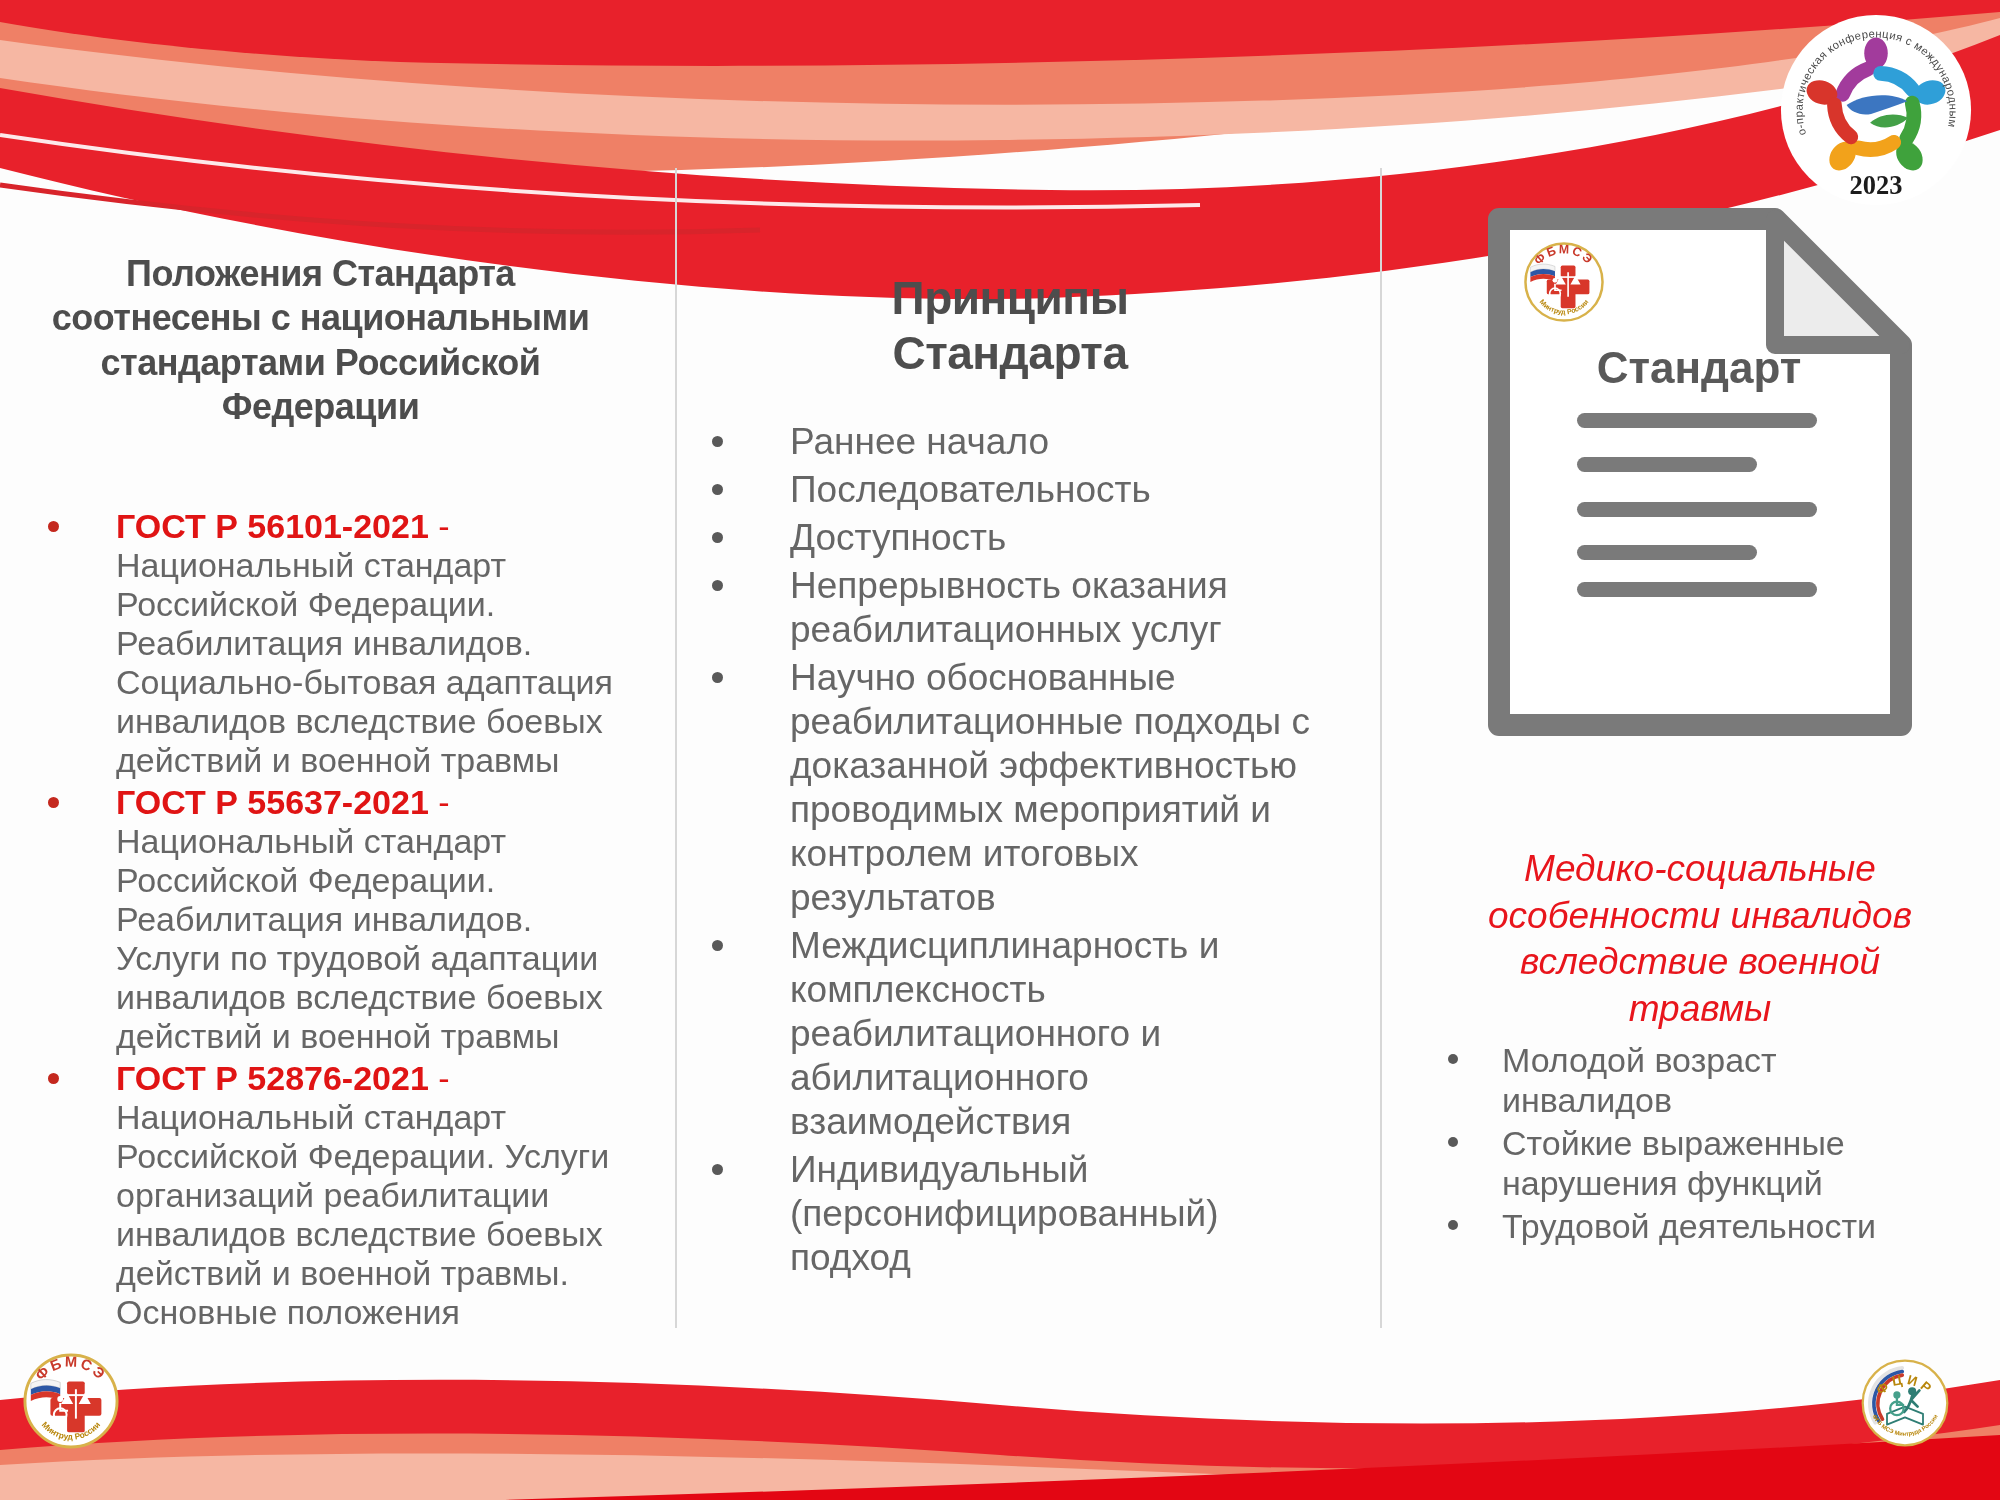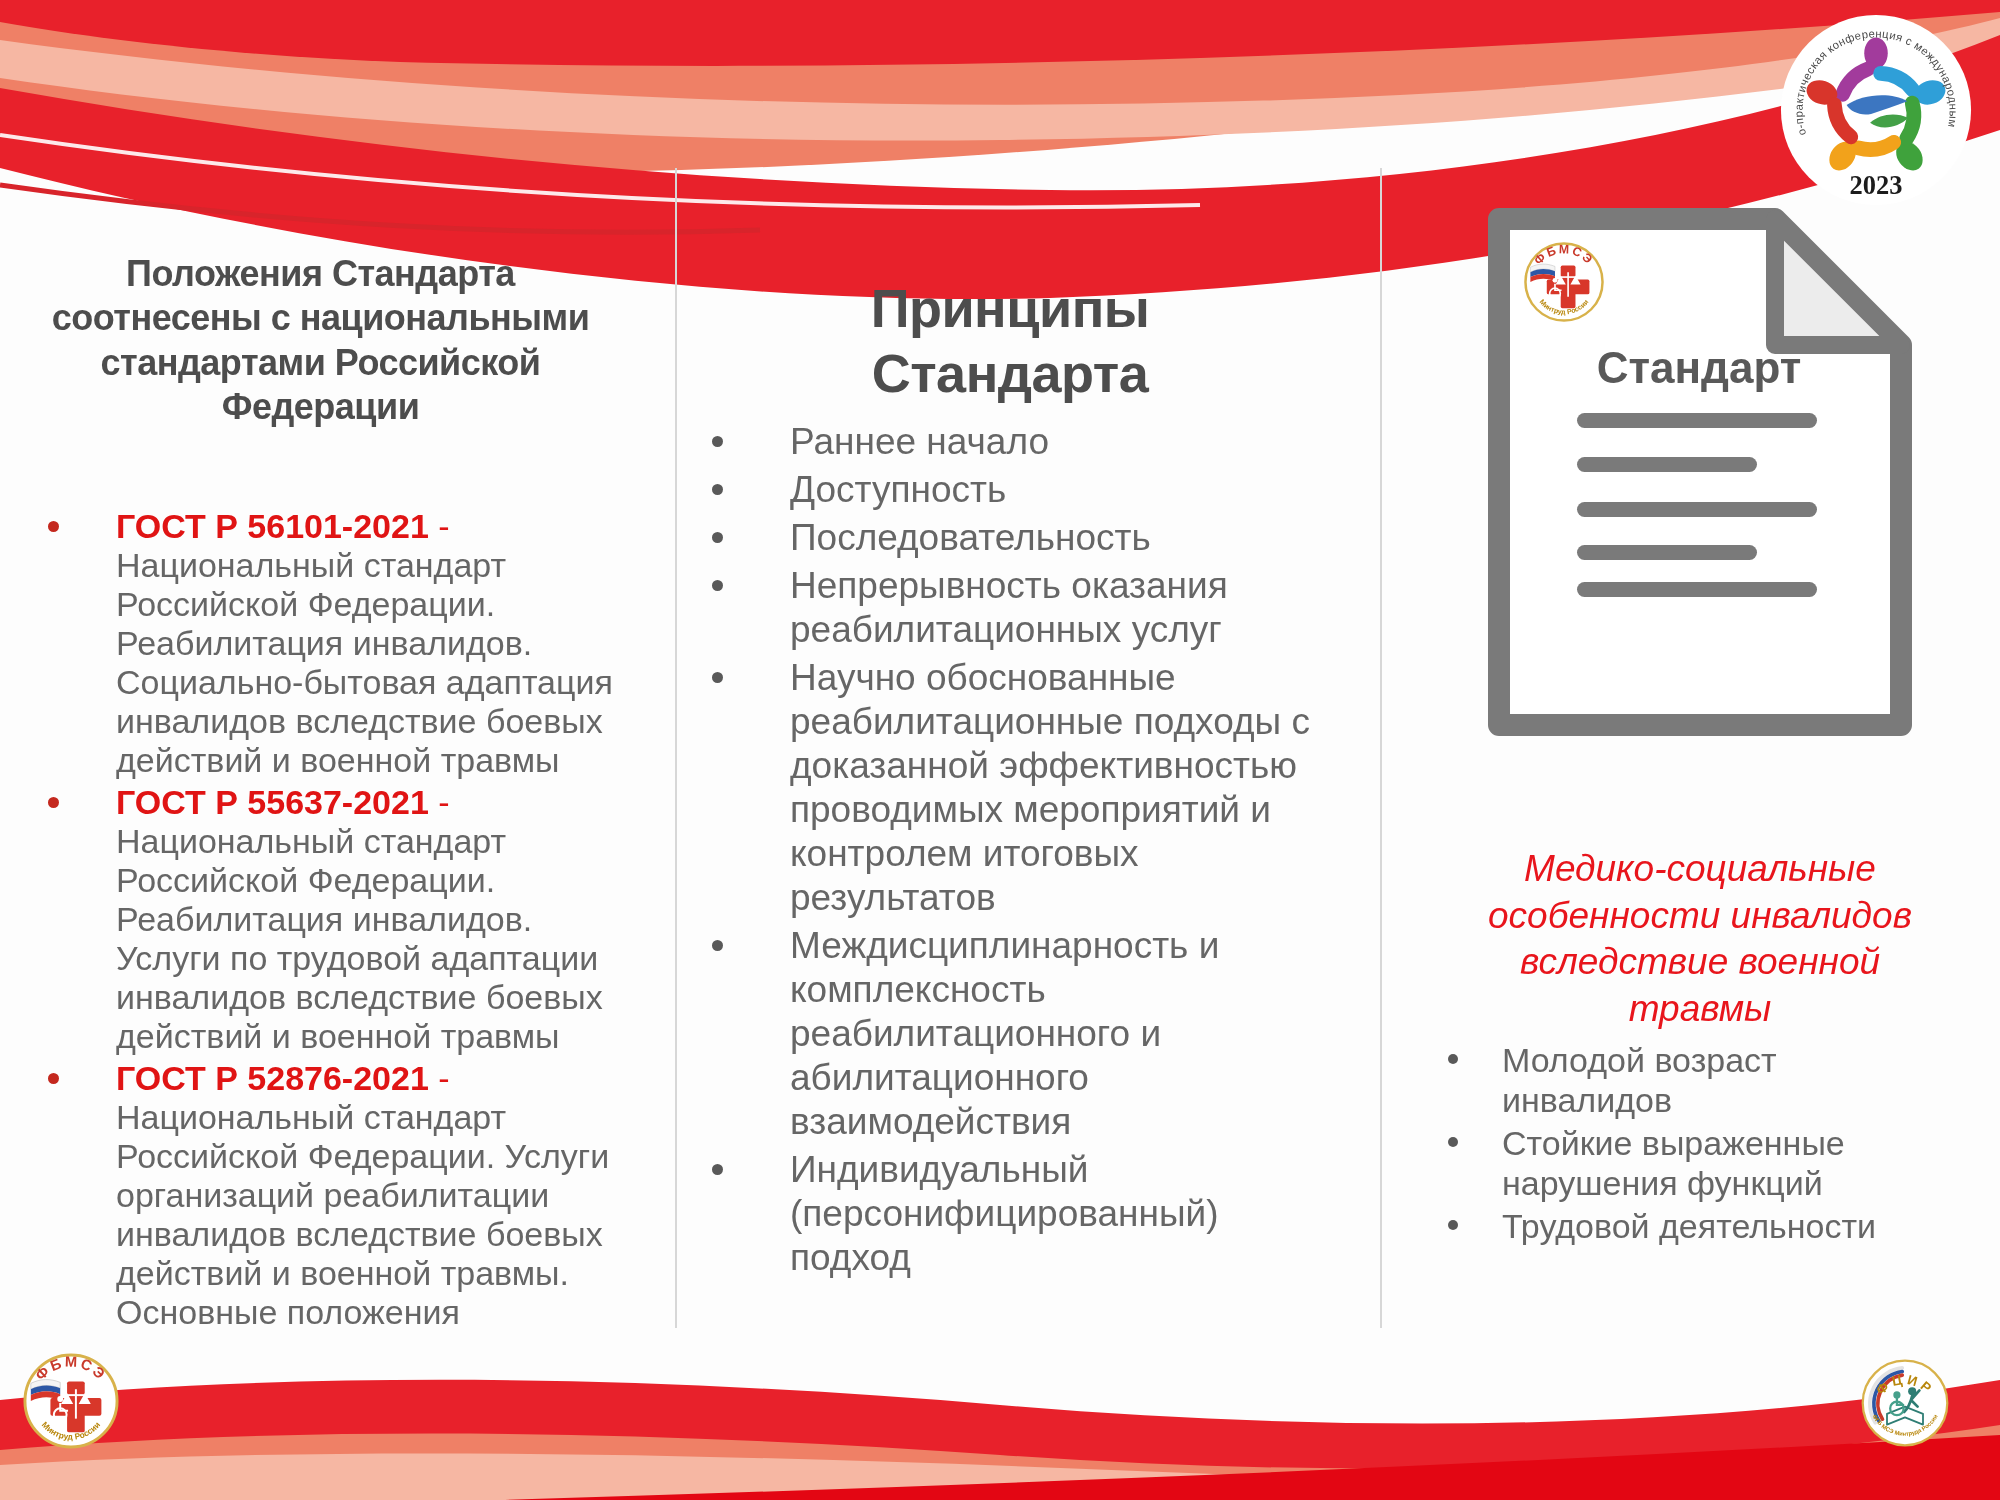--- a/index.html
+++ b/index.html
@@ -14,21 +14,21 @@
   .wave-bottom{bottom:0;height:170px;}
   .divider{position:absolute;top:168px;width:2px;height:1160px;background:#d7d7d7;z-index:2;}
   .divider.d1{left:675px;}
   .divider.d2{left:1380px;}
 
   .col-title{
     position:absolute;text-align:center;font-weight:bold;color:#4d4d4d;
     letter-spacing:-0.5px;z-index:3;
   }
   #left-title{left:48px;top:228px;width:545px;font-size:36px;line-height:1.23;}
-  #mid-title{left:830px;top:240px;width:360px;font-size:54px;line-height:1.2;}
+  #mid-title{left:830px;top:240px;width:360px;font-size:46px;line-height:1.2;}
 
   ul.blist{list-style:none;margin:0;padding:0;position:absolute;z-index:3;}
   ul.blist li{position:relative;color:#666;}
   ul.blist li::before{
     content:"";position:absolute;border-radius:50%;
   }
   #left-list{left:40px;top:507px;width:600px;}
   #left-list li{padding-left:76px;font-size:34px;line-height:39px;margin-bottom:3px;}
   #left-list li::before{left:8px;top:14px;width:11px;height:11px;background:#c4281e;}
   #left-list .code{color:#e01414;font-weight:bold;}
@@ -163,22 +163,22 @@
     <li>
       <span class="code">ГОСТ Р 52876-2021</span>
       <span class="dash">-</span>
       <span class="desc">Национальный стандарт Российской Федерации. Услуги организаций реабилитации инвалидов вследствие боевых действий и военной травмы. Основные положения</span>
     </li>
   </ul>
 
   <h1 id="mid-title" class="col-title">Принципы Стандарта</h1>
   <ul id="mid-list" class="blist">
     <li>Раннее начало</li>
+    <li>Последовательность</li>
     <li>Доступность</li>
-    <li>Последовательность</li>
     <li>Непрерывность оказания реабилитационных услуг</li>
     <li>Научно обоснованные реабилитационные подходы с доказанной эффективностью проводимых мероприятий и контролем итоговых результатов</li>
     <li>Междисциплинарность и комплексность реабилитационного и абилитационного взаимодействия</li>
     <li>Индивидуальный (персонифицированный) подход</li>
   </ul>
 
   <svg id="doc-icon" class="abs-svg" width="430" height="534" viewBox="0 0 430 534">
     <path d="M14,14 H290 L416,140 V520 H14 Z" fill="#ffffff" stroke="#7a7a7a" stroke-width="22" stroke-linejoin="round"></path>
     <path d="M290,14 L290,140 L416,140 Z" fill="#ececec" stroke="#7a7a7a" stroke-width="18" stroke-linejoin="round"></path>
     <use href="#fbmse" xlink:href="#fbmse" x="38" y="36" width="82" height="82"></use>

